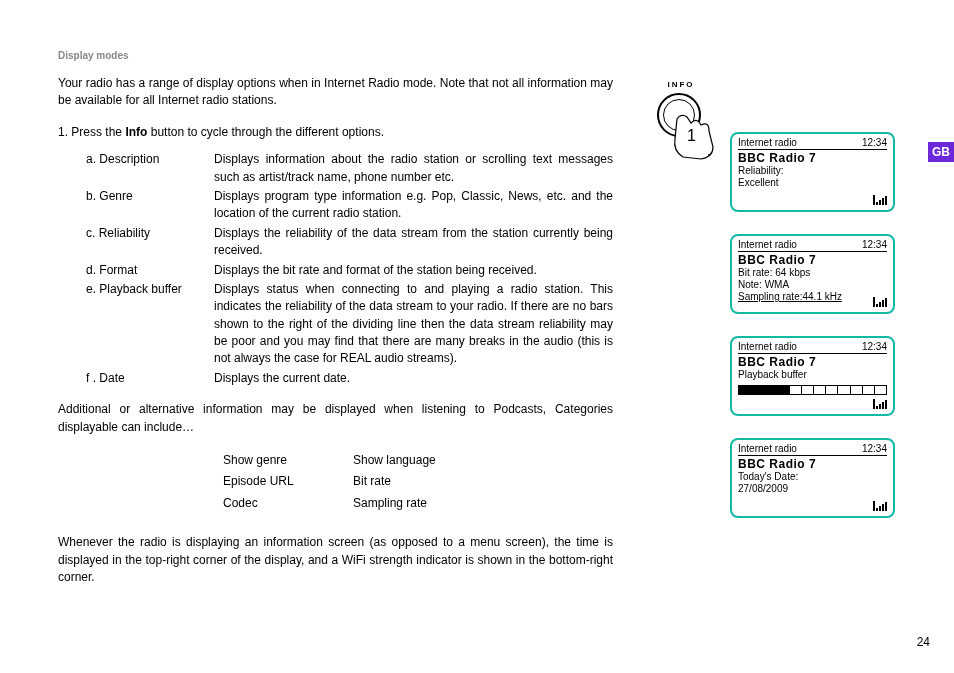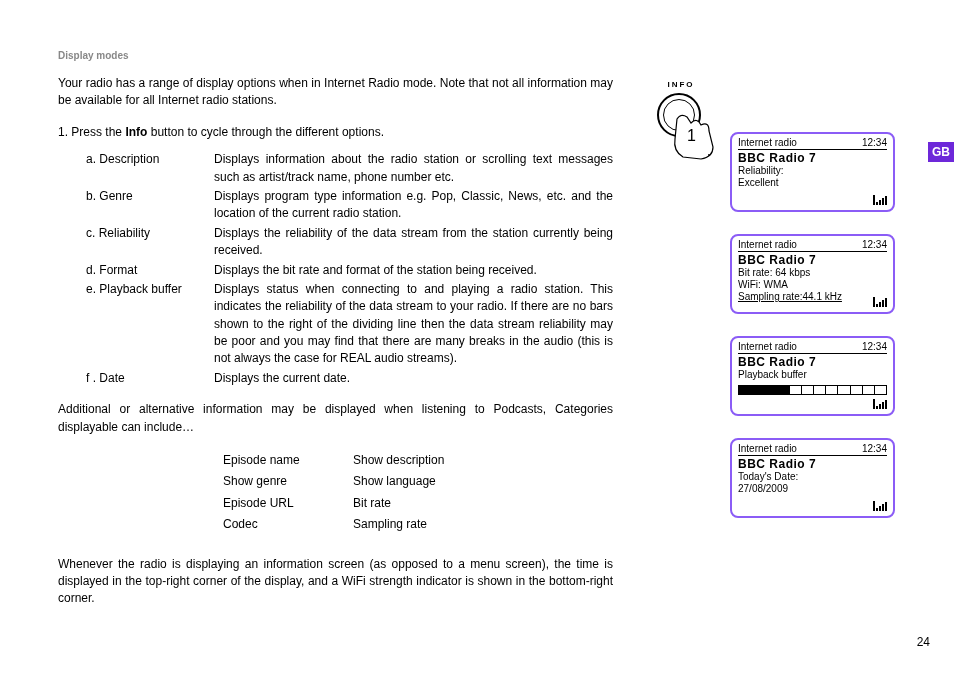--- a/index.html
+++ b/index.html
@@ -111,21 +111,21 @@
     line-height: 20px;
   }
 
   .screens {
     position: absolute;
     left: 730px;
     top: 132px;
     width: 165px;
   }
   .screen {
-    border: 2px solid #8b5cf6;
+    border: 2px solid #14b8a6;
     border-radius: 8px;
     background: #fff;
     margin-bottom: 22px;
     padding: 3px 6px 2px 6px;
     font-family: Arial, sans-serif;
     font-size: 10px;
     height: 80px;
     position: relative;
   }
   .screen-header {
@@ -209,24 +209,20 @@
         </div>
       <div class="opt-row">
           <div class="opt-label">f . Date</div>
           <div class="opt-desc">Displays the current date.</div>
         </div>
     </div>
 
     <p class="additional">Additional or alternative information may be displayed when listening to Podcasts, Categories displayable can include…</p>
 
     <div class="podcast-grid">
-      <div class="podcast-row">
-          <div class="podcast-cell">Episode name</div>
-          <div class="podcast-cell">Show description</div>
-        </div>
       <div class="podcast-row">
           <div class="podcast-cell">Show genre</div>
           <div class="podcast-cell">Show language</div>
         </div>
       <div class="podcast-row">
           <div class="podcast-cell">Episode URL</div>
           <div class="podcast-cell">Bit rate</div>
         </div>
       <div class="podcast-row">
           <div class="podcast-cell">Codec</div>
@@ -277,21 +273,21 @@
     </div>
   </div>
 
   <div class="screen">
     <div class="screen-header">
       <span>Internet radio</span>
       <span>12:34</span>
     </div>
     <div class="screen-title">BBC Radio 7</div>
     <div class="screen-line">Bit rate: 64 kbps</div>
-    <div class="screen-line">WiFi: WMA</div>
+    <div class="screen-line">Note: WMA</div>
     <div class="screen-line" style="text-decoration:underline">Sampling rate:44.1 kHz</div>
     <div class="wifi-icon">
       <svg viewBox="0 0 14 10">
           <rect x="0" y="0" width="2" height="10" fill="#000"></rect>
           <rect x="3" y="7" width="2" height="3" fill="#000"></rect>
           <rect x="6" y="5" width="2" height="5" fill="#000"></rect>
           <rect x="9" y="3" width="2" height="7" fill="#000"></rect>
           <rect x="12" y="1" width="2" height="9" fill="#000"></rect>
         </svg>
     </div>

